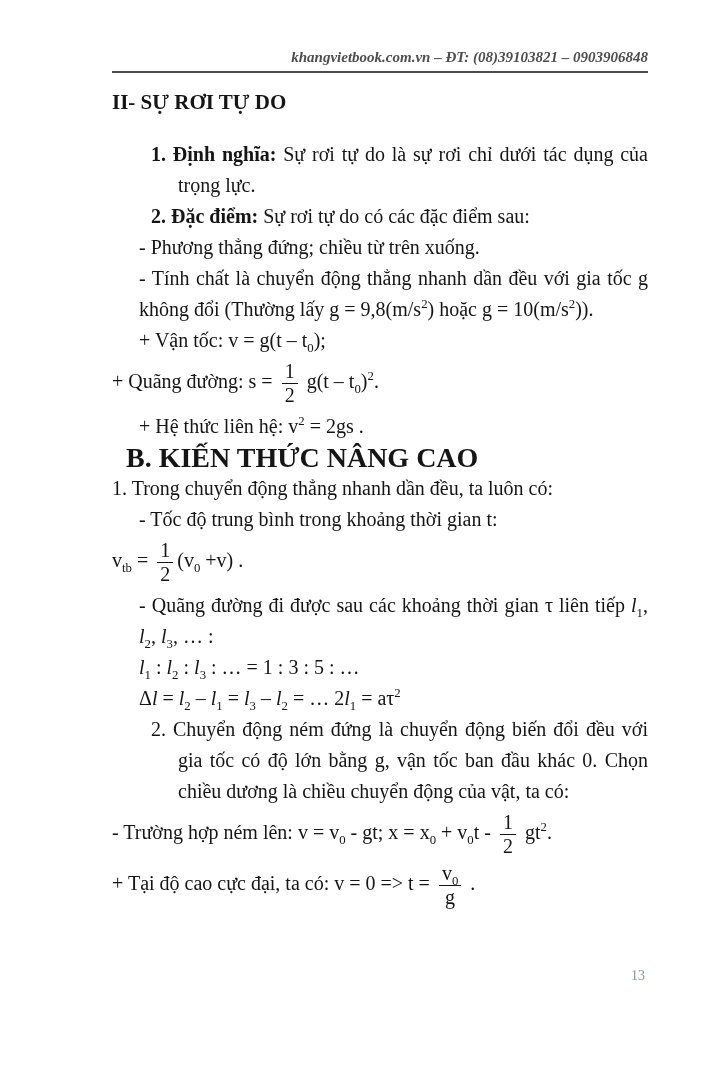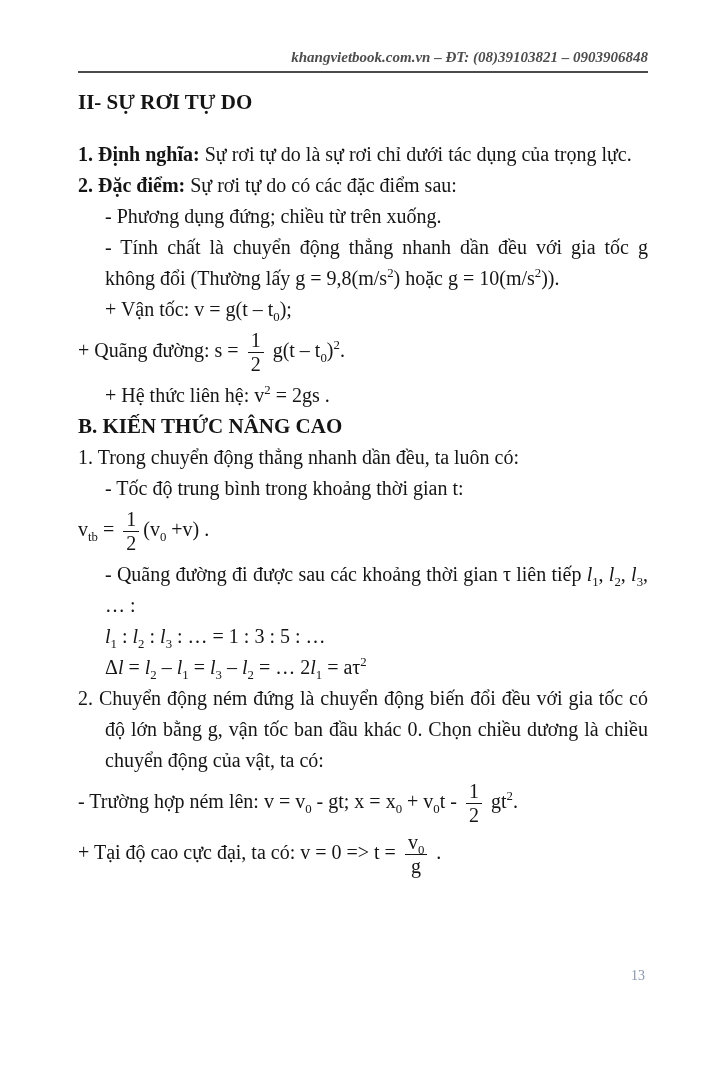--- a/index.html
+++ b/index.html
@@ -7,42 +7,42 @@
   body {
     width:725px; height:1066px;
     font-family:"Liberation Serif","DejaVu Serif",serif;
     color:var(--text,#151515);
     position:relative;
   }
   .page {
     position:relative;
     width:725px; height:1066px;
     background:var(--background,#ffffff);
-    padding:48px 77px 0 78px;
+    padding:48px 77px 0 112px;
     overflow:hidden;
   }
   .header-row {
     text-align:right;
     font-style:italic;
     font-weight:bold;
     font-size:15px;
     color:var(--header-text,#4d4d4d);
     line-height:18px;
     padding-bottom:5px;
   }
   .rule {
     border-top:2px solid var(--rule,#4a4a4a);
     height:0;
     margin-bottom:13px;
   }
   .content { font-size:20px; line-height:31px; }
   .title   { font-size:21px; font-weight:bold; line-height:33px; margin-bottom:20px; }
-  .b-title { font-size:21px; font-weight:bold; line-height:31px; }
+  .b-title { font-size:28px; font-weight:bold; line-height:31px;margin-left:14px; }
   p { margin:0; }
-  .hang { padding-left:27px; text-indent:-27px; }
+  .hang { padding-left:27px; text-indent:-27px;margin-left:39px; }
   .just { text-align:justify; }
   .ind  { margin-left:27px; }
   b.lead { font-weight:bold;text-align:right; }
   sub,sup { font-size:64%; line-height:0; }
   .math { margin:4px 0; }
   .frac {
     display:inline-block;
     vertical-align:middle;
     text-align:center;
     margin:0 4px;
@@ -69,21 +69,21 @@
   <div class="rule"></div>
 
   <div class="content">
 
     <div class="title">II- SỰ RƠI TỰ DO</div>
 
     <p class="hang just"><b class="lead">1. Định nghĩa:</b><span> Sự rơi tự do là sự rơi chỉ dưới tác dụng của trọng lực.</span></p>
 
     <p class="hang"><b class="lead">2. Đặc điểm:</b><span> Sự rơi tự do có các đặc điểm sau:</span></p>
 
-    <p class="ind">- Phương dụng đứng; chiều từ trên xuống.</p>
+    <p class="ind">- Phương thẳng đứng; chiều từ trên xuống.</p>
 
     <p class="ind just">- Tính chất là chuyển động thẳng nhanh dần đều với gia tốc g không đổi (Thường lấy g = 9,8(m/s<sup>2</sup>) hoặc g = 10(m/s<sup>2</sup>)).</p>
 
 
     <p class="ind">+ Vận tốc: v = g(t – t<sub>0</sub>);</p>
 
     <p class="ind math"><span>+ Quãng đường: s = </span><span class="frac"><span class="num">1</span><span class="den">2</span></span><span> g(t – t<sub>0</sub>)<sup>2</sup>.</span></p>
 
     <p class="ind">+ Hệ thức liên hệ: v<sup>2</sup> = 2gs .</p>
 

